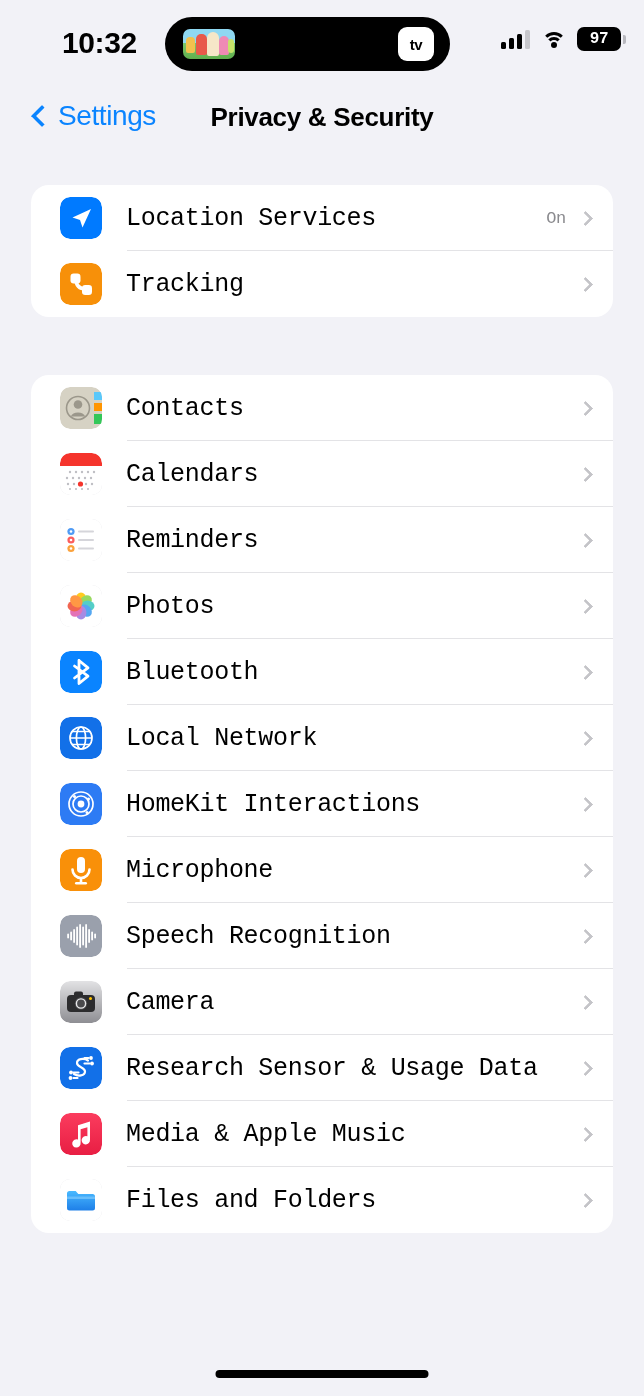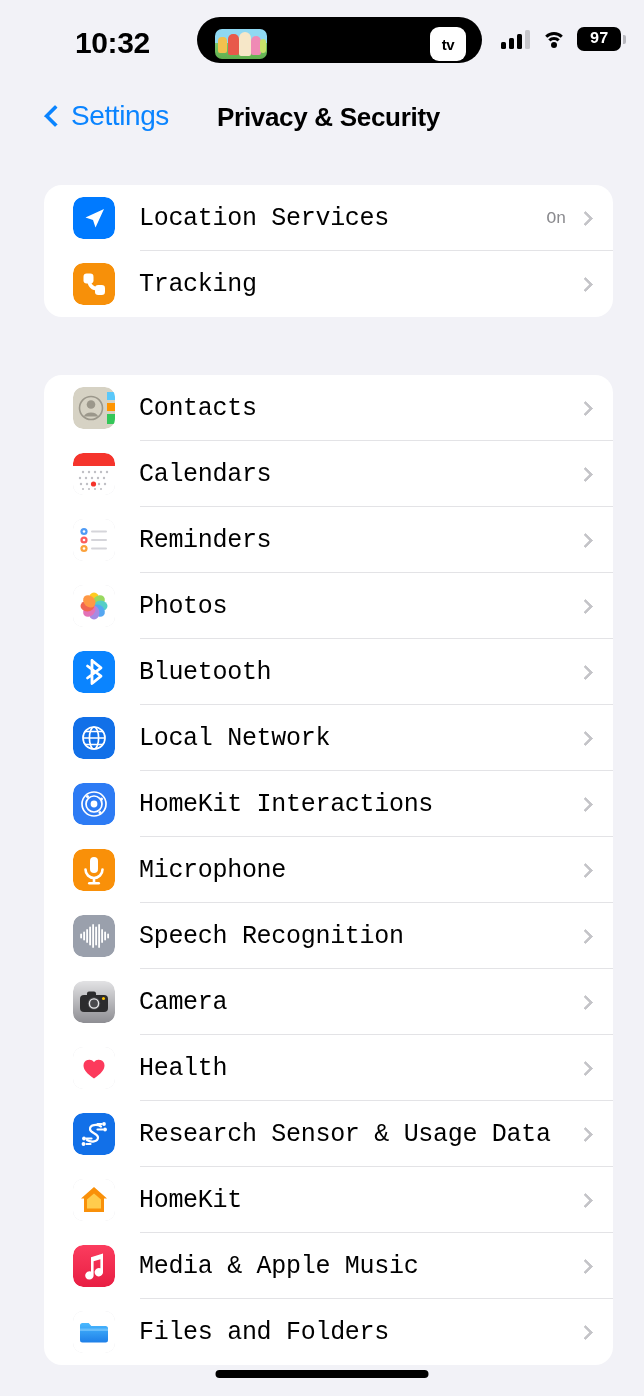--- a/index.html
+++ b/index.html
@@ -3,32 +3,32 @@
 <meta charset="utf-8">
 <style>
   * { margin:0; padding:0; box-sizing:border-box; }
   html,body{
     width:644px; height:1396px;
     background:#F2F2F7;
     font-family:"Liberation Sans", sans-serif;
     -webkit-font-smoothing:antialiased;
     overflow:hidden;
   }
-  #screen{ position:relative; width:644px; height:1396px; background:#F2F2F7; overflow:hidden;padding-left:13px; }
+  #screen{ position:relative; width:644px; height:1396px; background:#F2F2F7; overflow:hidden; }
 
   
   .statusbar{ position:relative; height:88px; }
   .clock{
     position:absolute; left:62px; top:26px;
     font-size:30px; font-weight:bold; color:#000;
     letter-spacing:-0.4px;
   }
   .island{
-    position:absolute; left:184px; top:17px;
-    width:285px; height:46px;
+    position:absolute; left:165px; top:17px;
+    width:285px; height:54px;
     background:#000; border-radius:27px;
   }
   .island-thumb{
     position:absolute; left:18px; top:12px;
     width:52px; height:30px; border-radius:7px;
     overflow:hidden;
     background:linear-gradient(180deg,#8fd8f2 0%,#8fd8f2 45%,#7bc96a 46%,#5fae4e 100%);
   }
   .island-thumb i{ position:absolute; display:block; }
   .it1{ left:3px; top:8px; width:9px; height:16px; border-radius:4px 4px 2px 2px; background:#f2c14e; }
@@ -373,59 +373,36 @@
             <circle cx="21" cy="22.5" r="6.2" fill="#4A4A4D"></circle>
             <circle cx="21" cy="22.5" r="4.6" fill="none" stroke="#E8E8EA" stroke-width="1.4"></circle>
             <circle cx="30.5" cy="17.5" r="1.5" fill="#FFC400"></circle>
           </svg>
         </div>
         <div class="lbl">Camera</div>
         <div class="chev" style="margin-left: auto;"></div>
         <div class="sep"></div>
       </div>
       <div class="row">
-        <div class="ico ico-white">
-          <svg viewBox="0 0 42 42">
-            <rect width="42" height="42" rx="10" fill="#fff"></rect>
-            <path d="M21 31.5c-7-4.6-10.5-8.6-10.5-12.9a5.9 5.9 0 0 1 10.5-3.6 5.9 5.9 0 0 1 10.5 3.6c0 4.3-3.5 8.3-10.5 12.9z" fill="#FC3A5C"></path>
-          </svg>
-        </div>
-        <div class="lbl">Health</div>
-        <div class="chev" style="margin-left: auto;"></div>
-        <div class="sep"></div>
-      </div>
-      <div class="row">
         <div class="ico">
           <svg viewBox="0 0 42 42">
             <rect width="42" height="42" rx="10" fill="#1270E8"></rect>
             <g stroke="#fff" stroke-width="2.2" fill="none" stroke-linecap="round">
               <path d="M28 13.5c-4-2.5-11-2-11 2.5 0 4.5 8 4 8 8.5s-7 5-11 2.5"></path>
               <path d="M24.5 11h4M24.5 16.5h5M13.5 25.5h5M13.5 31h4"></path>
             </g>
             <g fill="#fff">
               <circle cx="31" cy="11" r="1.9"></circle>
               <circle cx="32" cy="16.5" r="1.9"></circle>
               <circle cx="11" cy="25.5" r="1.9"></circle>
               <circle cx="10.5" cy="31" r="1.9"></circle>
             </g>
           </svg>
         </div>
         <div class="lbl">Research Sensor &amp; Usage Data</div>
-        <div class="chev" style="margin-left: auto;"></div>
-        <div class="sep"></div>
-      </div>
-      <div class="row">
-        <div class="ico ico-white">
-          <svg viewBox="0 0 42 42">
-            <rect width="42" height="42" rx="10" fill="#fff"></rect>
-            <path d="M21 8 L34 19.5 L31 19.5 L31 33 L11 33 L11 19.5 L8 19.5 Z" fill="#F99009"></path>
-            <path d="M21 14.5 L28 20.5 L28 29.5 L14 29.5 L14 20.5 Z" fill="#FFCC4D"></path>
-          </svg>
-        </div>
-        <div class="lbl">HomeKit</div>
         <div class="chev" style="margin-left: auto;"></div>
         <div class="sep"></div>
       </div>
       <div class="row">
         <div class="ico">
           <svg viewBox="0 0 42 42">
             <defs>
               <linearGradient id="mg" x1="0" y1="0" x2="0" y2="1">
                 <stop offset="0" stop-color="#FB3C5E"></stop>
                 <stop offset="1" stop-color="#E81E43"></stop>

